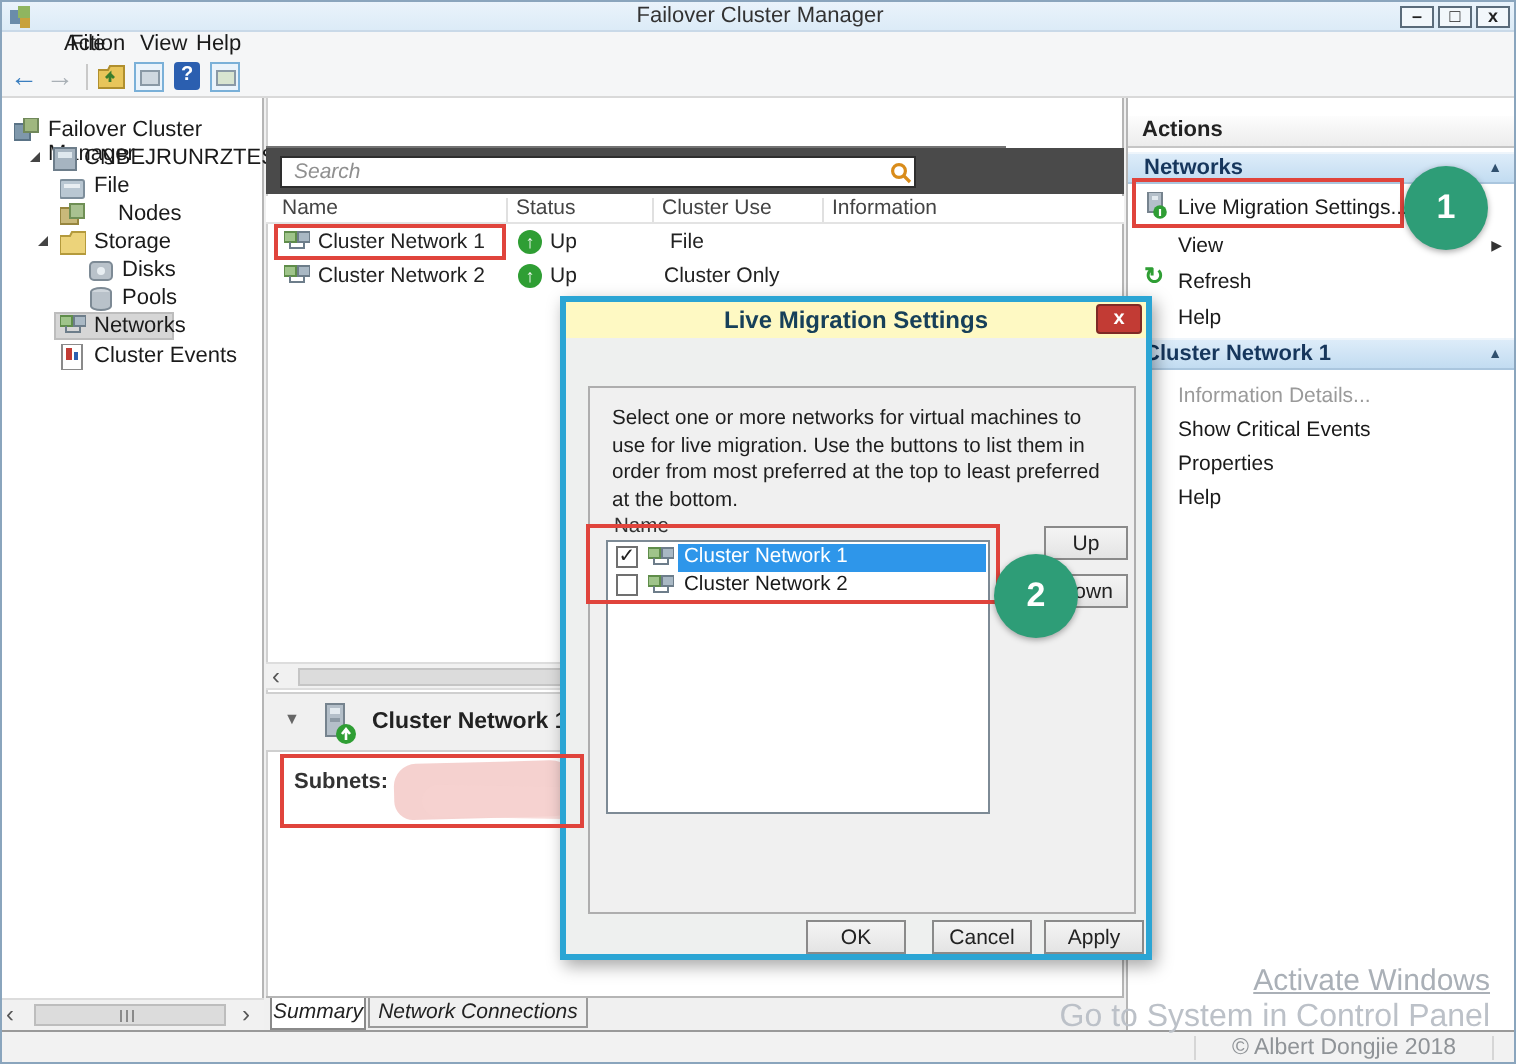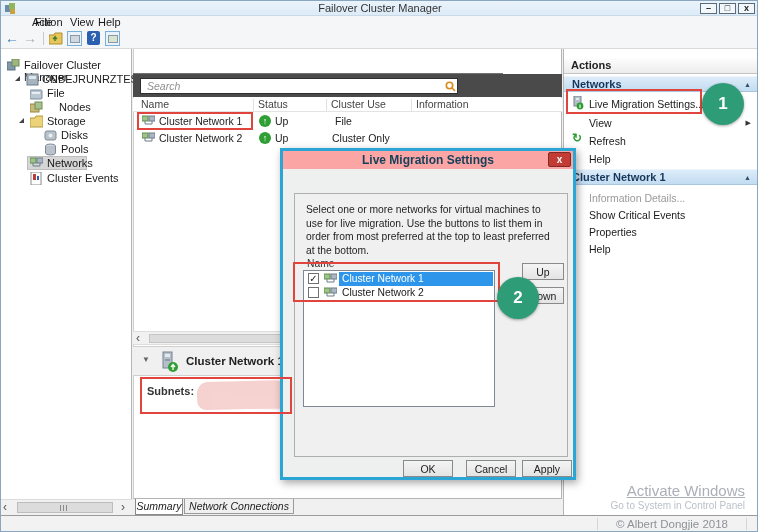--- a/index.html
+++ b/index.html
@@ -289,24 +289,24 @@
     <span class="lbl">Show Critical Events</span>
   </div>
   <div class="aitem" style="top:222px;">
     <span class="lbl">Properties</span>
   </div>
   <div class="aitem" style="top:239px;">
     <span class="lbl">Help</span>
   </div>
 
   <div class="abs wm1" style="right:12px;top:481px;font-size:15px;text-align:right;z-index:40;text-decoration:underline;">Activate Windows</div>
-  <div class="abs wm2" style="right:12px;top:499px;font-size:10px;text-align:right;z-index:40;">Go to System in Control Panel</div>
+  <div class="abs wm2" style="right:12px;top:499px;font-size:16px;text-align:right;z-index:40;">Go to System in Control Panel</div>
 
   <div class="abs" style="left:279px;top:147px;width:296px;height:332px;background:#eef0ef;border:3px solid #2ba5d4;box-shadow:2px 3px 8px rgba(0,0,0,.35);z-index:50;">
-    <div class="abs" style="left:0;top:0;width:290px;height:18px;background:#fca5a5;">
+    <div class="abs" style="left:0;top:0;width:290px;height:18px;background:#fef9c3;">
       <span class="abs" style="left:0;right:0;top:2px;text-align:center;font-size:12px;font-weight:bold;color:#17405a;">Live Migration Settings</span>
       <span class="abs" style="right:2px;top:1px;width:23px;height:15px;background:#c23b34;border:1px solid #7e2a25;border-radius:2px;color:#fff;font-size:10px;font-weight:bold;text-align:center;line-height:13px;">x</span>
     </div>
     <div class="abs" style="left:11px;top:42px;width:274px;height:264px;border:1px solid #aeaeae;background:#f0f0f0;"></div>
     <div class="abs" style="left:23px;top:52px;width:253px;font-size:10.3px;line-height:13.5px;color:#1e1e1e;">Select one or more networks for virtual machines to use for live migration. Use the buttons to list them in order from most preferred at the top to least preferred at the bottom.</div>
 
     <span class="abs" style="left:24px;top:107px;font-size:10.3px;color:#333;">Name</span>
     <div class="abs" style="left:20px;top:119px;width:192px;height:137px;background:#fff;border:1px solid #7d8a95;">
       <div class="abs" style="left:1px;top:1px;width:188px;height:14px;">
         <span class="chk" style="left:3px;top:1px;">✓</span>

